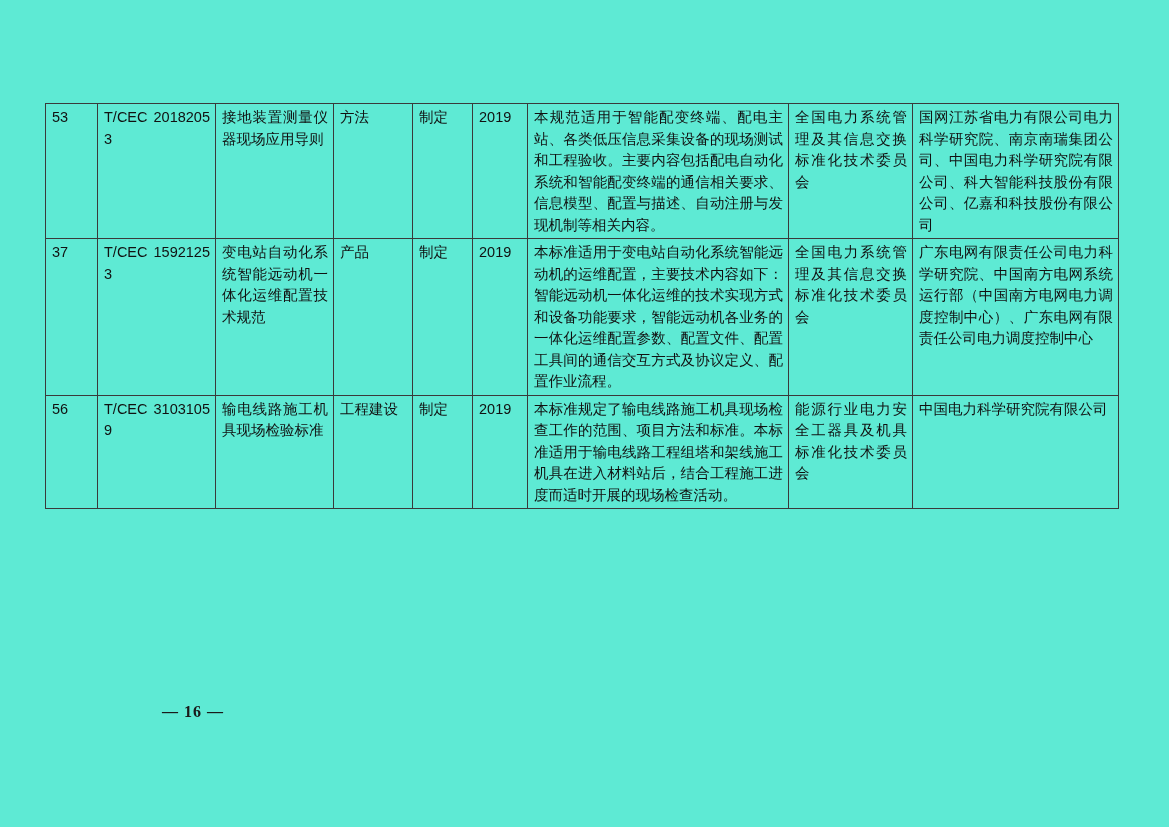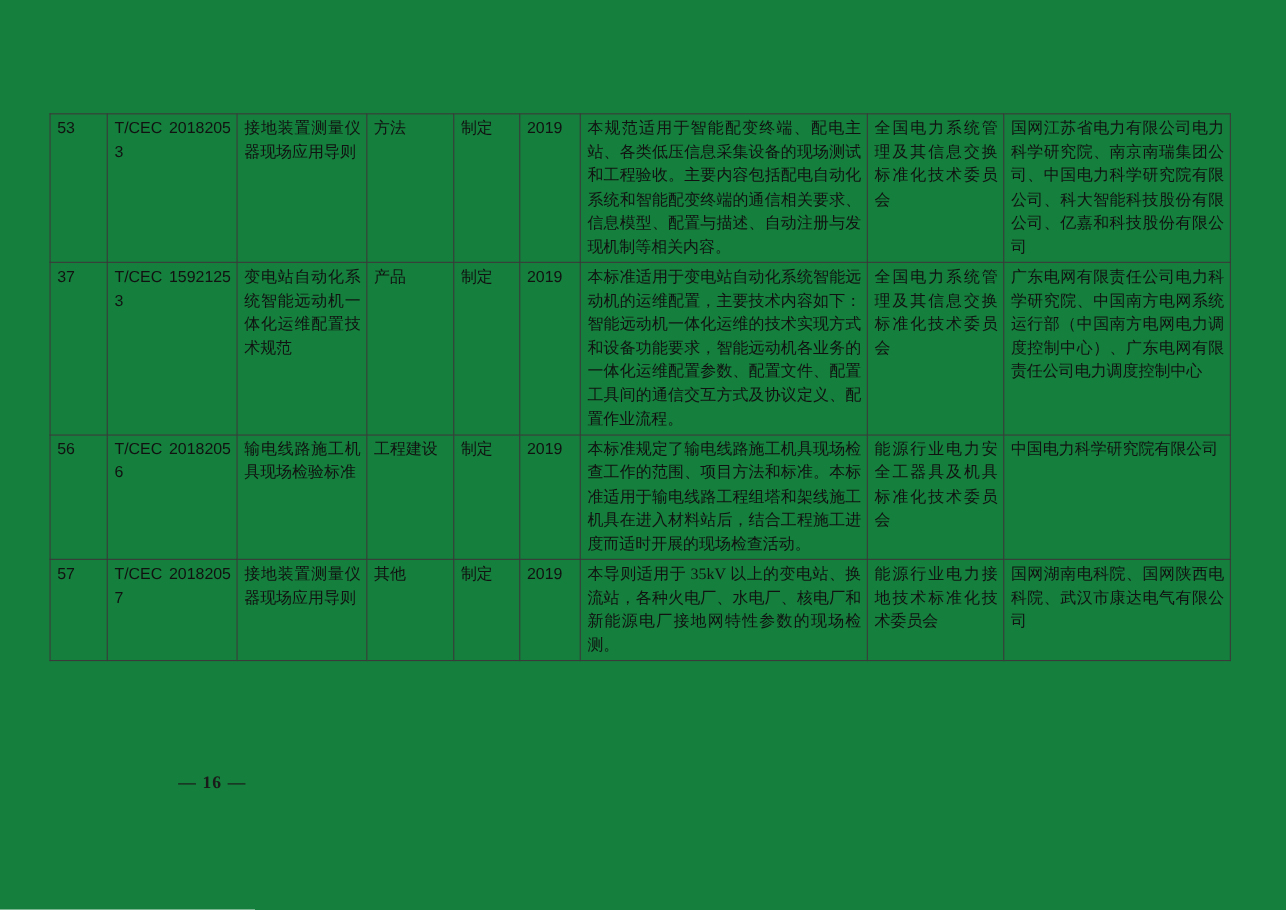--- a/index.html
+++ b/index.html
@@ -9,21 +9,21 @@
     height: 827px;
     background: #ffffff;
     overflow: hidden;
     font-family: "Liberation Serif", serif;
     color: #111111;
   }
   .page {
     position: relative;
     width: 1169px;
     height: 827px;
-    background: #15803d;
+    background: #5eead4;
   }
   .table-wrap {
     position: absolute;
     left: 45px;
     top: 103px;
     width: 1073px;
   }
   table.std-table {
     border-collapse: collapse;
     table-layout: fixed;
@@ -103,39 +103,28 @@
             <td class="c-title">变电站自动化系统智能远动机一体化运维配置技术规范</td>
             <td class="c-cat">产品</td>
             <td class="c-act">制定</td>
             <td class="c-year sans">2019</td>
             <td class="c-scope">本标准适用于变电站自动化系统智能远动机的运维配置，主要技术内容如下：智能远动机一体化运维的技术实现方式和设备功能要求，智能远动机各业务的一体化运维配置参数、配置文件、配置工具间的通信交互方式及协议定义、配置作业流程。</td>
             <td class="c-comm">全国电力系统管理及其信息交换标准化技术委员会</td>
             <td class="c-draft">广东电网有限责任公司电力科学研究院、中国南方电网系统运行部（中国南方电网电力调度控制中心）、广东电网有限责任公司电力调度控制中心</td>
           </tr>
           <tr class="r-3">
             <td class="c-seq sans">56</td>
-            <td class="c-code sans">T/CEC 20182056</td>
+            <td class="c-code sans">T/CEC 31031059</td>
             <td class="c-title">输电线路施工机具现场检验标准</td>
             <td class="c-cat">工程建设</td>
             <td class="c-act">制定</td>
             <td class="c-year sans">2019</td>
             <td class="c-scope">本标准规定了输电线路施工机具现场检查工作的范围、项目方法和标准。本标准适用于输电线路工程组塔和架线施工机具在进入材料站后，结合工程施工进度而适时开展的现场检查活动。</td>
             <td class="c-comm">能源行业电力安全工器具及机具标准化技术委员会</td>
             <td class="c-draft">中国电力科学研究院有限公司</td>
-          </tr>
-          <tr class="r-4">
-            <td class="c-seq sans">57</td>
-            <td class="c-code sans">T/CEC 20182057</td>
-            <td class="c-title">接地装置测量仪器现场应用导则</td>
-            <td class="c-cat">其他</td>
-            <td class="c-act">制定</td>
-            <td class="c-year sans">2019</td>
-            <td class="c-scope">本导则适用于 35kV 以上的变电站、换流站，各种火电厂、水电厂、核电厂和新能源电厂接地网特性参数的现场检测。</td>
-            <td class="c-comm">能源行业电力接地技术标准化技术委员会</td>
-            <td class="c-draft">国网湖南电科院、国网陕西电科院、武汉市康达电气有限公司</td>
           </tr>
         </tbody>
     </table>
   </div>
 
   <div class="footer">— 16 —</div>
 
 </div>
 
 </body></html>

